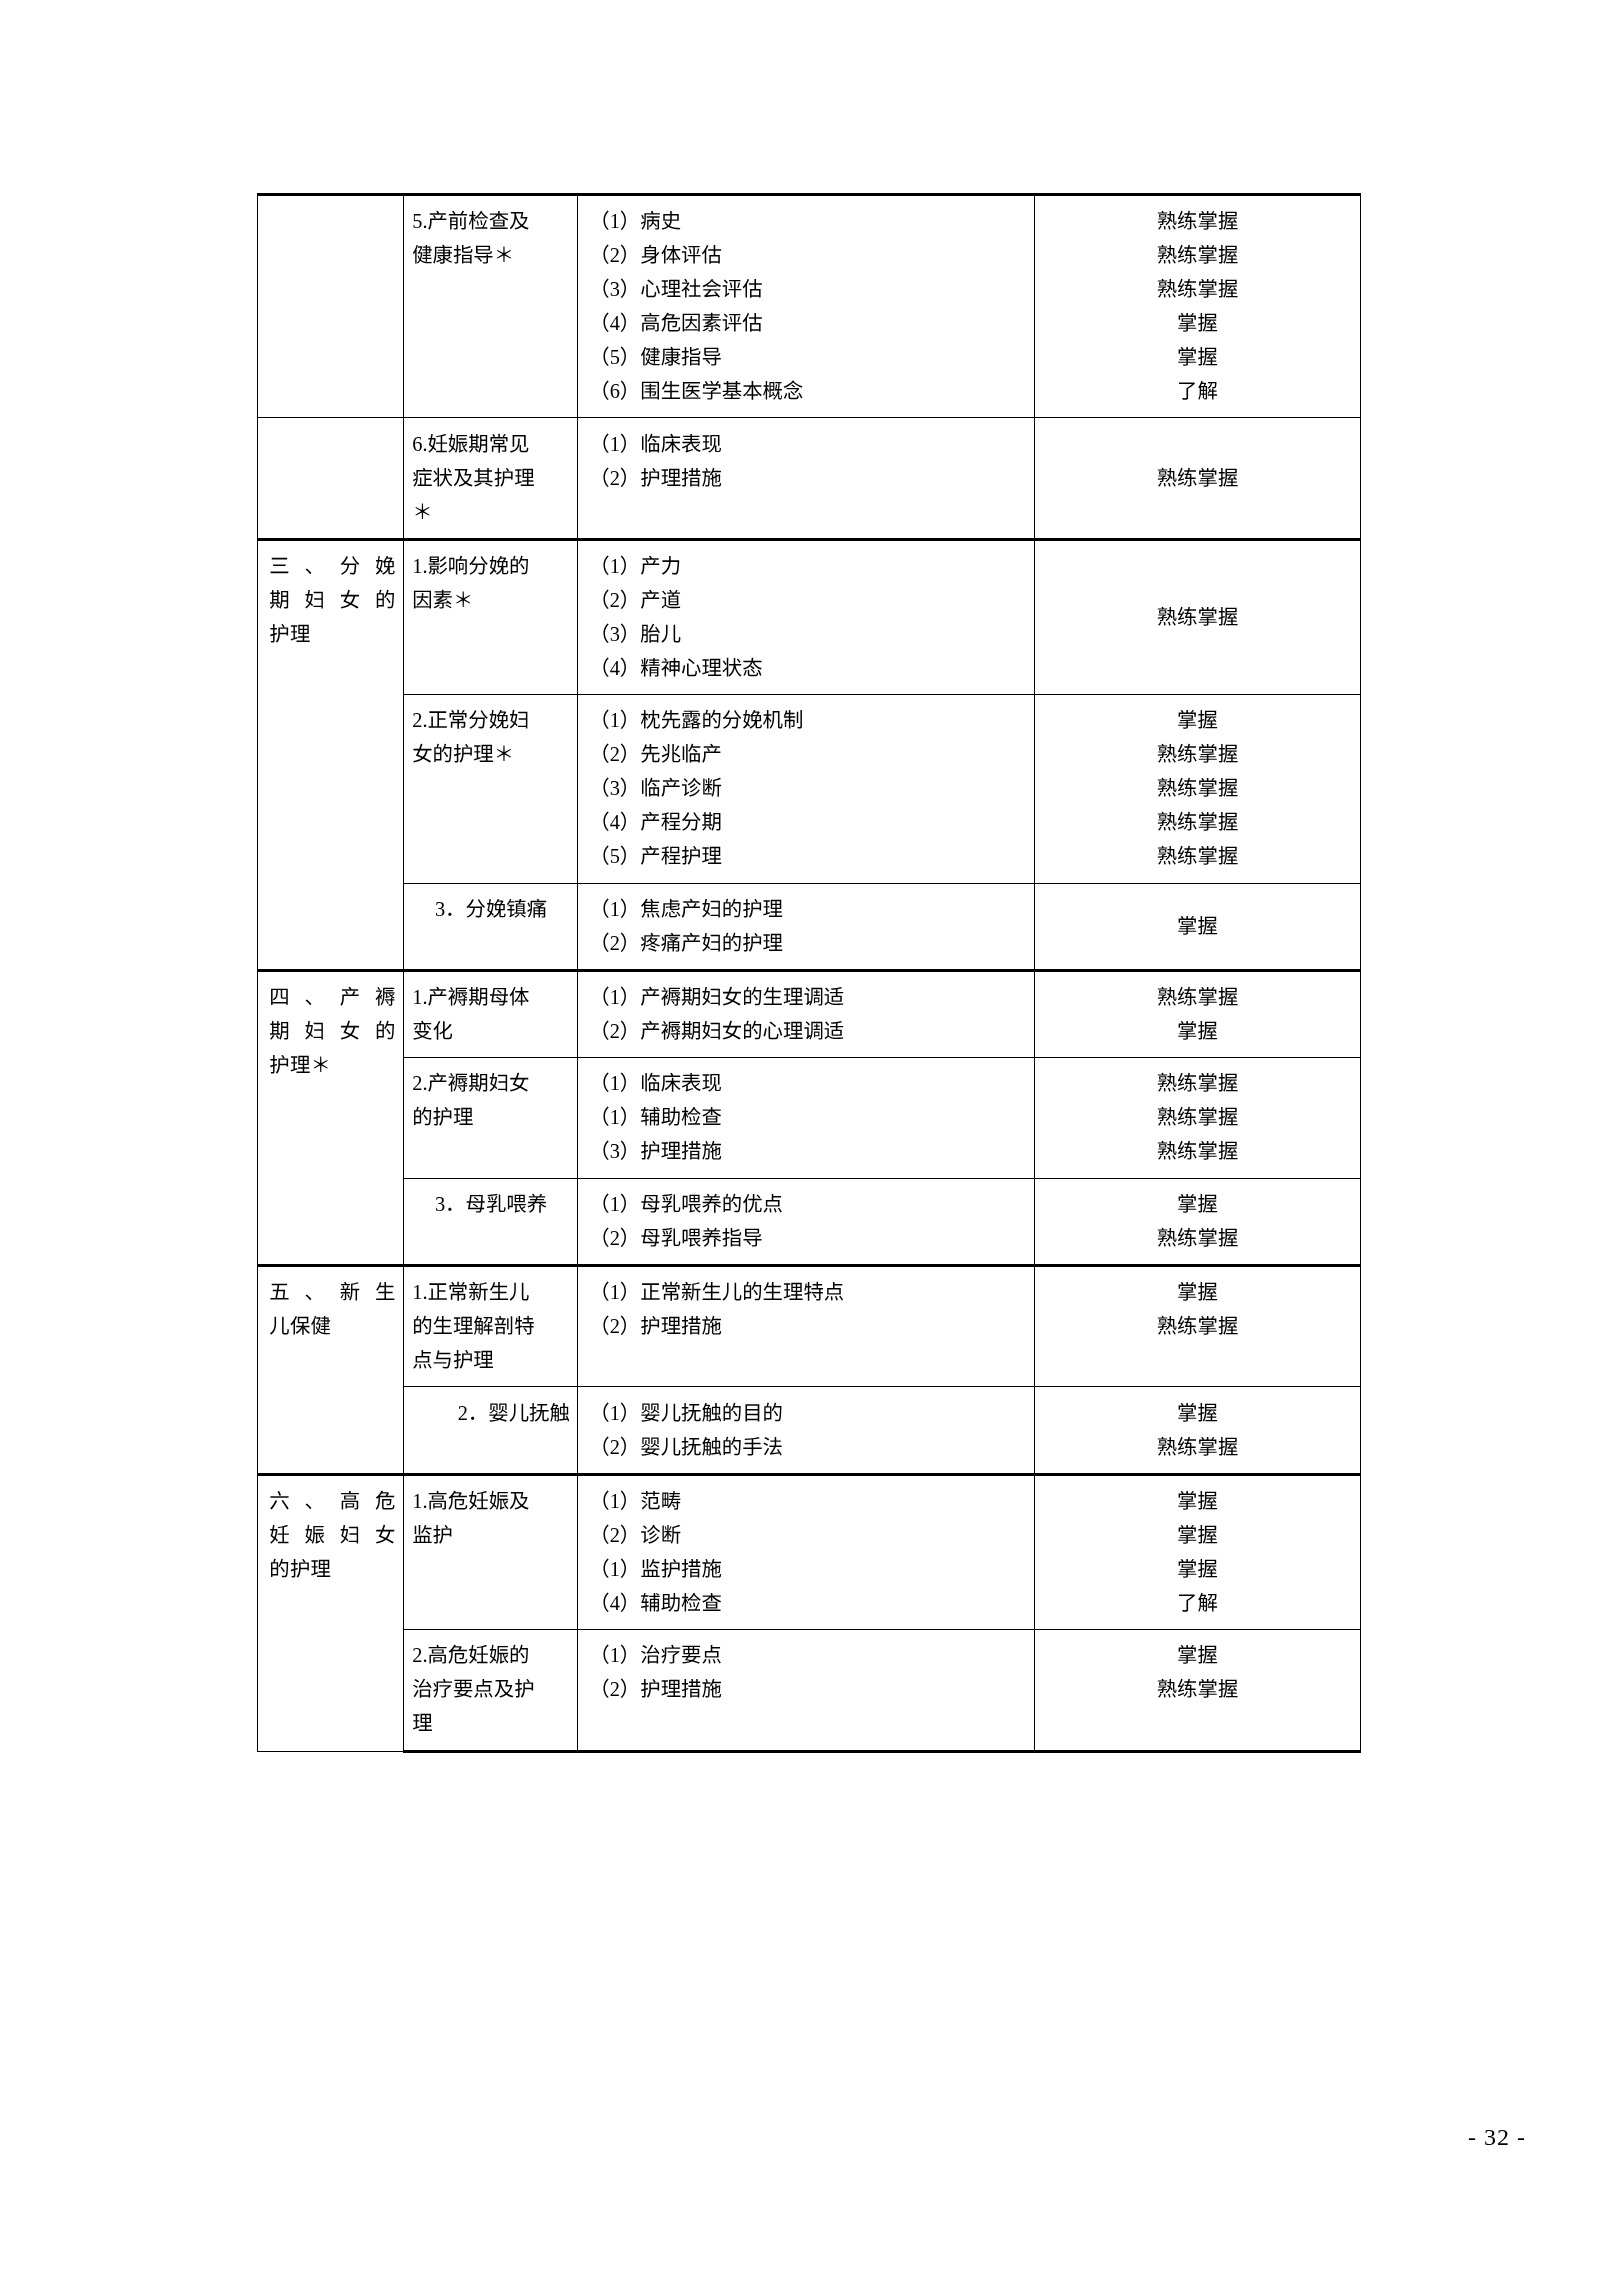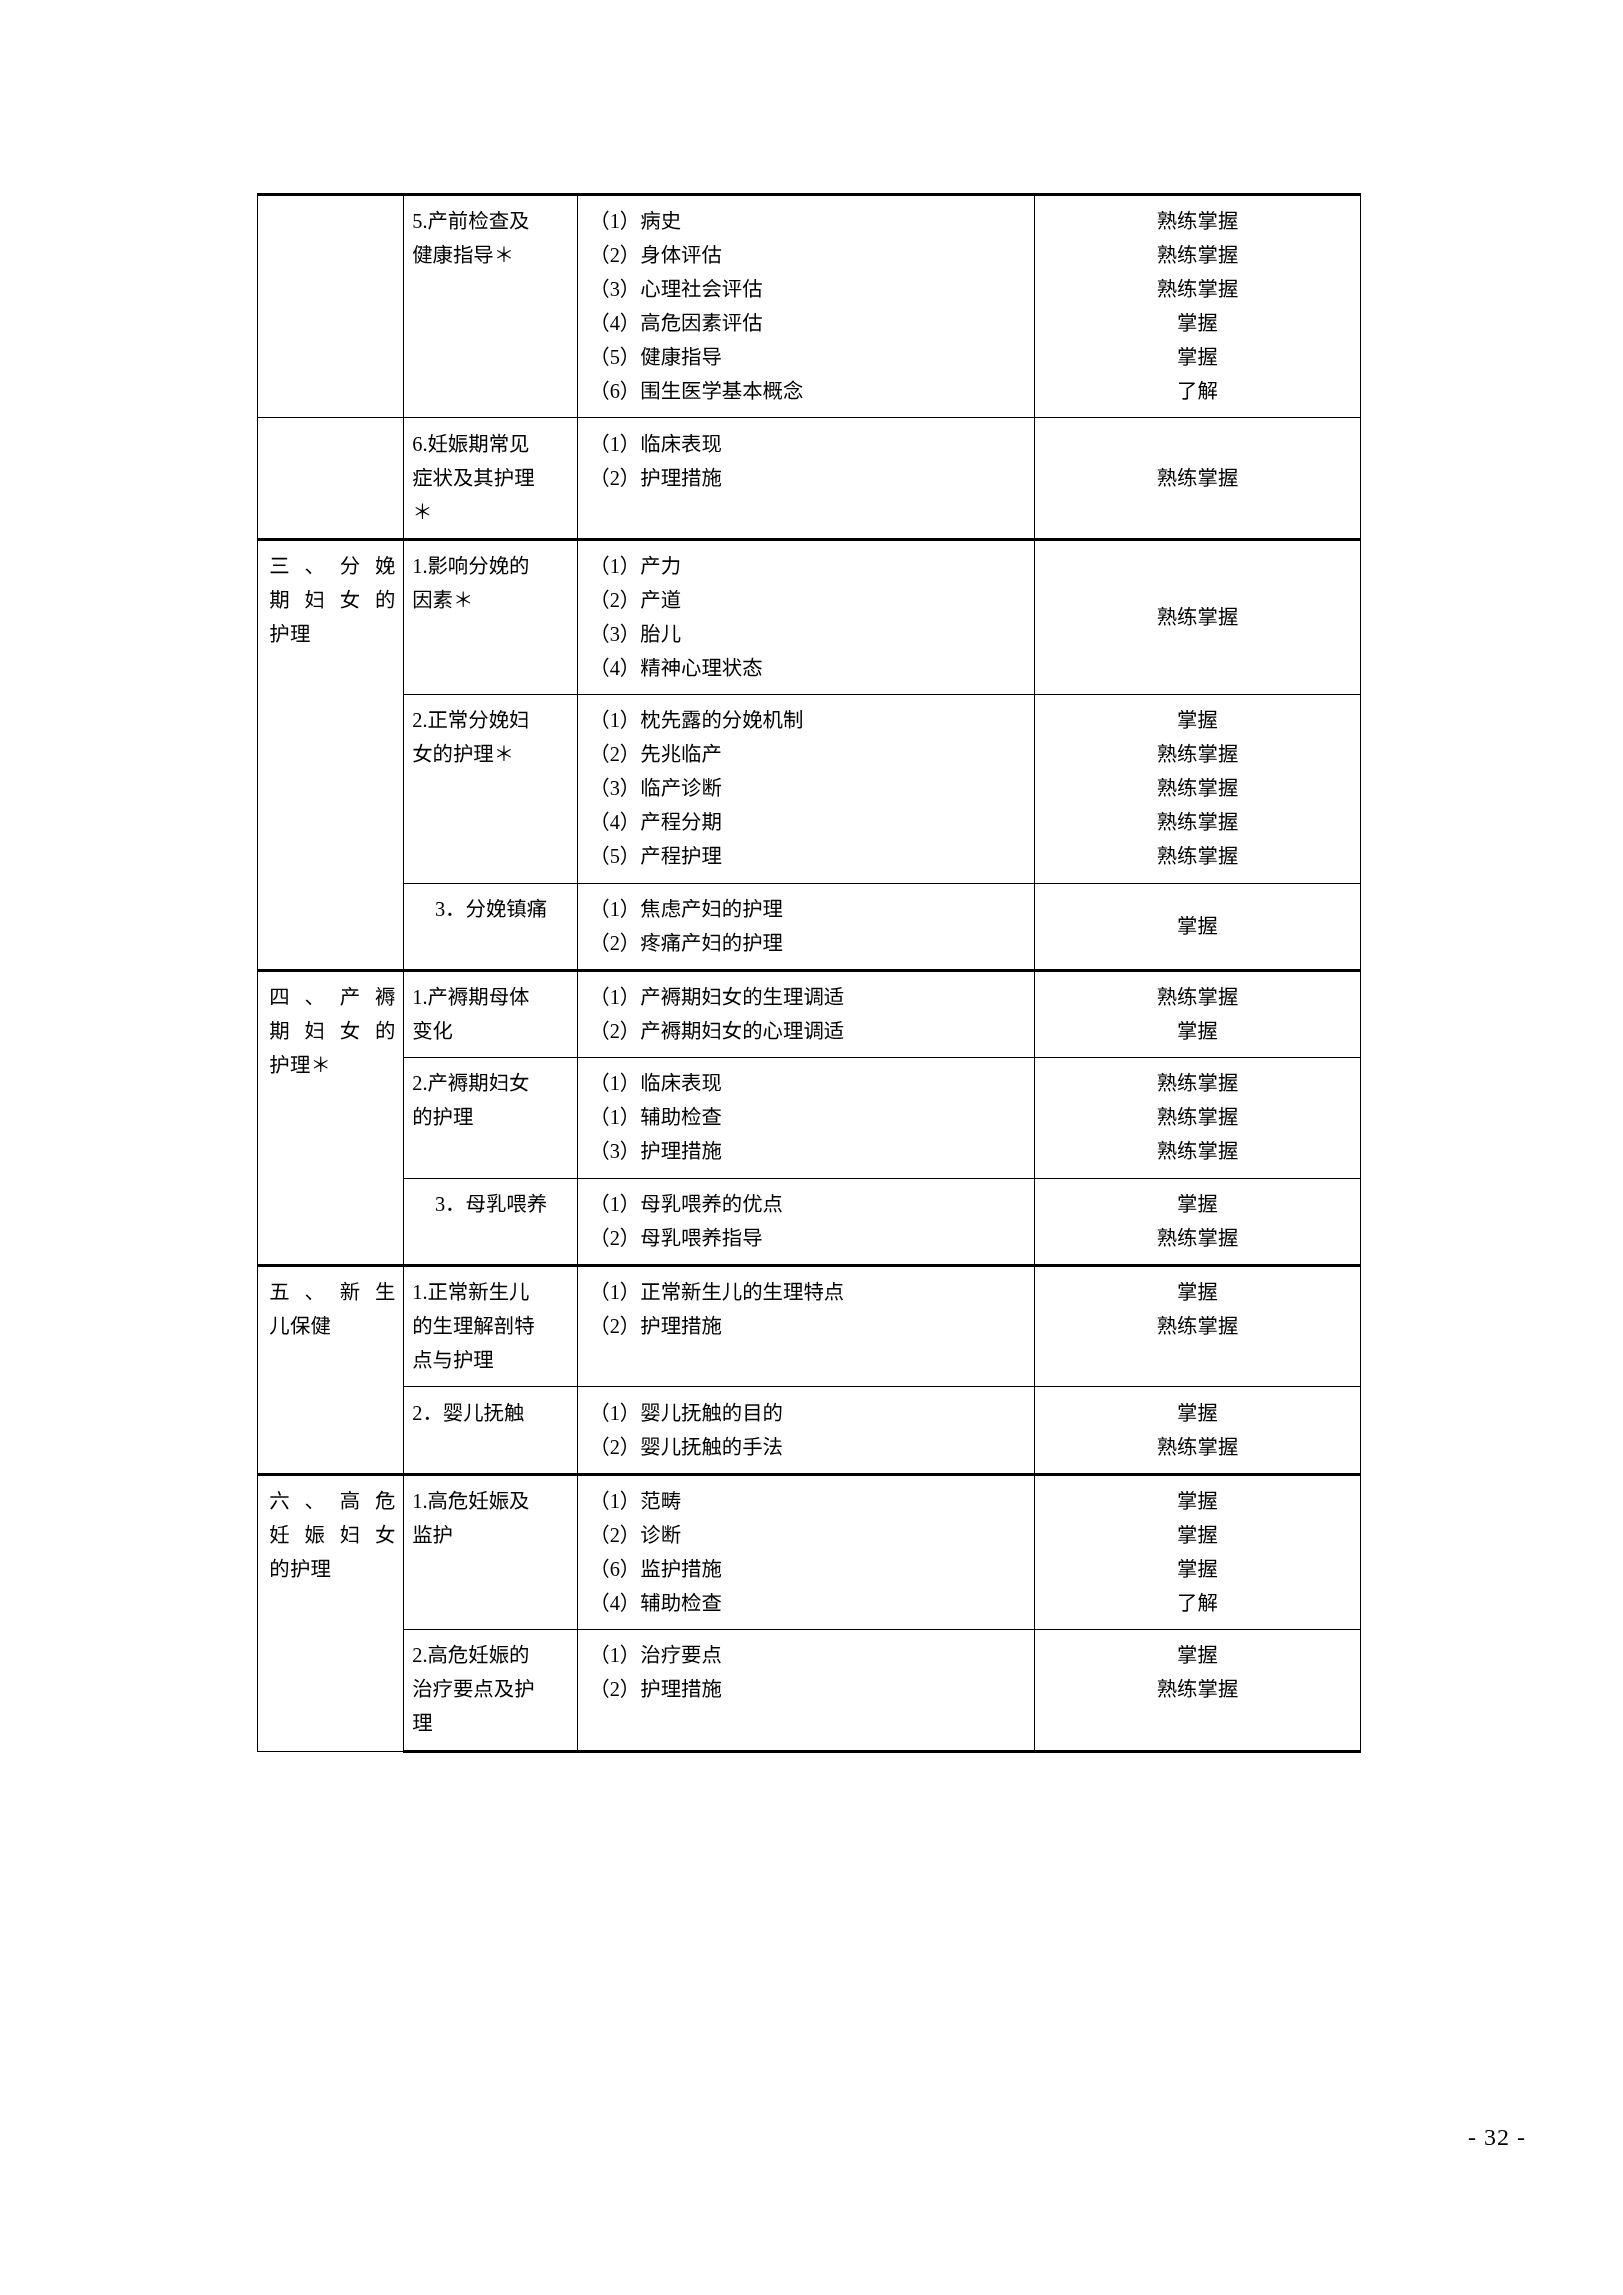--- a/index.html
+++ b/index.html
@@ -350,21 +350,21 @@
           <td class="level-cell">
             <div class="cell-pad">
               <span class="txt-line">掌握</span>
               <span class="txt-line">熟练掌握</span>
             </div>
           </td>
         </tr>
         <tr>
           <td class="topic-cell">
             <div class="cell-pad">
-              <span class="txt-line" style="text-align: left;">2．婴儿抚触</span>
+              <span class="txt-line" style="text-align: right;">2．婴儿抚触</span>
             </div>
           </td>
           <td class="detail-cell">
             <div class="cell-pad">
               <span class="txt-line">（1）婴儿抚触的目的</span>
               <span class="txt-line">（2）婴儿抚触的手法</span>
             </div>
           </td>
           <td class="level-cell">
             <div class="cell-pad">
@@ -384,21 +384,21 @@
           <td class="topic-cell">
             <div class="cell-pad">
               <span class="txt-line">1.高危妊娠及</span>
               <span class="txt-line">监护</span>
             </div>
           </td>
           <td class="detail-cell">
             <div class="cell-pad">
               <span class="txt-line">（1）范畴</span>
               <span class="txt-line">（2）诊断</span>
-              <span class="txt-line">（6）监护措施</span>
+              <span class="txt-line">（1）监护措施</span>
               <span class="txt-line">（4）辅助检查</span>
             </div>
           </td>
           <td class="level-cell">
             <div class="cell-pad">
               <span class="txt-line">掌握</span>
               <span class="txt-line">掌握</span>
               <span class="txt-line">掌握</span>
               <span class="txt-line">了解</span>
             </div>

